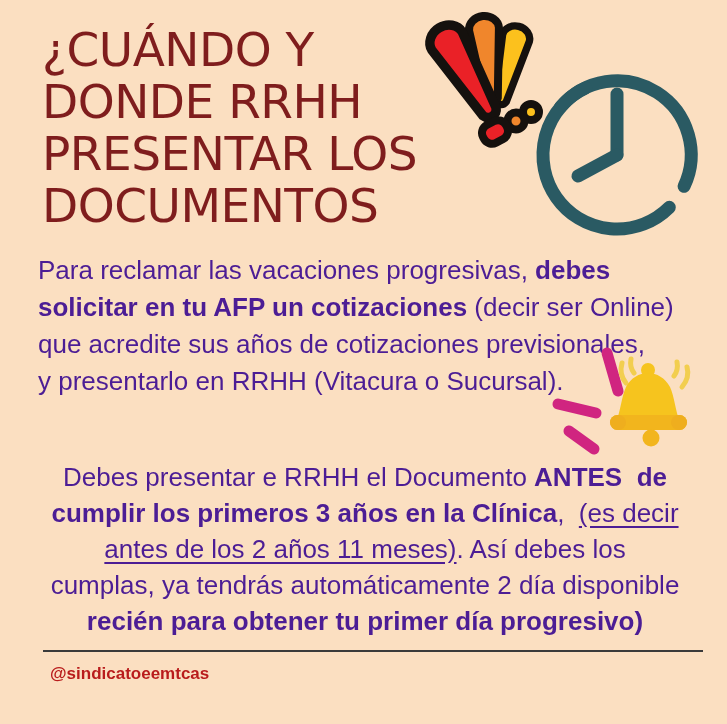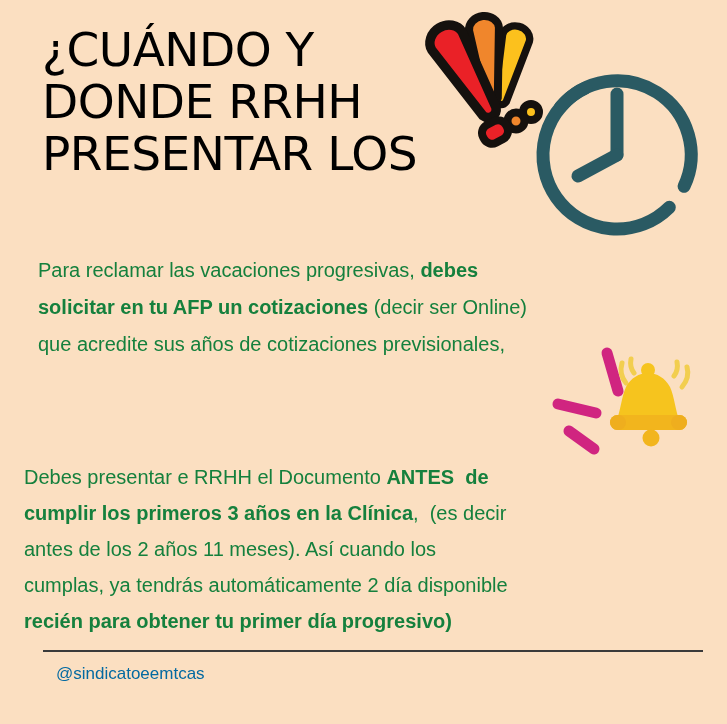--- a/index.html
+++ b/index.html
@@ -17,75 +17,77 @@
   
   .title{
     position:absolute;
     left:42px;
     top:24px;
     font-family:"DejaVu Sans", sans-serif;
     font-weight:500;
     font-size:47px;
     line-height:52px;
     letter-spacing:-0.5px;
-    color:#000000;
+    color:#7f1d1d;
   }
   
   .para{
     position:absolute;
-    color:#15803d;
-    font-size:20px;
+    color:#4c1d95;
+    font-size:26px;
     line-height:37px;
   }
   .para .line{white-space:pre-wrap;}
   .para1{
     left:38px;
     top:252px;
     width:668px;
     text-align:left;
   }
   .para2{
     left:24px;
     top:459px;
     width:682px;
+    text-align:center;
     line-height:36px;
   }
   .b{font-weight:bold;}
-  .u{text-underline-offset:4px;}
+  .u{text-decoration:underline;text-underline-offset:4px;}
   
   .divider{
     position:absolute;
     left:43px;
     top:650px;
     width:660px;
     height:2px;
     background:#3A3A3A;
   }
   .footer{
     position:absolute;
-    left:56px;
+    left:50px;
     top:664px;
     font-size:17px;
-    font-weight:normal;
-    color:#0369a1;
+    font-weight:bold;
+    color:#b91c1c;
   }
   
   .excl-svg{position:absolute;left:412px;top:6px;}
   .clock-svg{position:absolute;left:528px;top:63px;}
   .bell-svg{position:absolute;left:548px;top:345px;}
 </style>
 </head>
 <body>
 
 <div class="canvas">
 
   <div class="title">
     <div>¿CUÁNDO Y</div>
     <div>DONDE RRHH</div>
     <div>PRESENTAR LOS</div>
+    <div>DOCUMENTOS</div>
   </div>
 
   <svg class="excl-svg" width="142" height="148" viewBox="0 0 142 148">
     <g stroke="#15110E" stroke-width="8" stroke-linejoin="round" stroke-linecap="round">
 
       <path d="M -15,0 A 15 13 0 0 1 15,0 L 6.5,70 A 7 7 0 0 1 -6.5,70 Z" transform="translate(104,32) rotate(14) scale(0.92)" fill="#FCC11D"></path>
 
       <path d="M -15,0 A 15 13 0 0 1 15,0 L 6.5,70 A 7 7 0 0 1 -6.5,70 Z" transform="translate(72,23) rotate(-6) scale(1.0)" fill="#F0862C"></path>
 
       <path d="M -15,0 A 15 13 0 0 1 15,0 L 6.5,70 A 7 7 0 0 1 -6.5,70 Z" transform="translate(35,35) rotate(-31) scale(1.18)" fill="#EA2127"></path>
@@ -106,20 +108,21 @@
       <path d="M 89 92 L 89 31"></path>
 
       <path d="M 89 92 L 50 113"></path>
     </g>
   </svg>
 
   <div class="para para1">
     <div class="line"><span>Para reclamar las vacaciones progresivas, </span><span class="b">debes</span></div>
     <div class="line"><span class="b">solicitar en tu AFP un cotizaciones</span><span> (decir ser Online)</span></div>
     <div class="line"><span>que acredite sus años de cotizaciones previsionales,</span></div>
+    <div class="line"><span>y presentarlo en RRHH (Vitacura o Sucursal).</span></div>
   </div>
 
   <svg class="bell-svg" width="152" height="118" viewBox="0 0 152 118">
 
     <g stroke="#D02580" stroke-width="11" stroke-linecap="round">
       <path d="M 59 8 L 70 46"></path>
       <path d="M 10 59 L 48 68"></path>
       <path d="M 21 86 L 46 104"></path>
     </g>
 
@@ -136,21 +139,21 @@
       <rect x="62" y="70" width="77" height="15" rx="7.5" fill="#F2B51D"></rect>
       <rect x="62" y="70" width="16" height="15" rx="7.5" fill="#EFAE1E"></rect>
       <rect x="123" y="70" width="16" height="15" rx="7.5" fill="#EFAE1E"></rect>
       <circle cx="103" cy="93" r="8.5" fill="#F2B51D"></circle>
     </g>
   </svg>
 
   <div class="para para2">
     <div class="line"><span>Debes presentar e RRHH el Documento </span><span class="b">ANTES  de</span></div>
     <div class="line"><span class="b">cumplir los primeros 3 años en la Clínica</span><span>,  </span><span class="u">(es decir</span></div>
-    <div class="line"><span class="u">antes de los 2 años 11 meses)</span><span>. Así cuando los</span></div>
+    <div class="line"><span class="u">antes de los 2 años 11 meses)</span><span>. Así debes los</span></div>
     <div class="line"><span>cumplas, ya tendrás automáticamente 2 día disponible</span></div>
     <div class="line"><span class="b">recién para obtener tu primer día progresivo)</span></div>
   </div>
 
   <div class="divider"></div>
 
   <div class="footer">@sindicatoeemtcas</div>
 
 </div>
 

